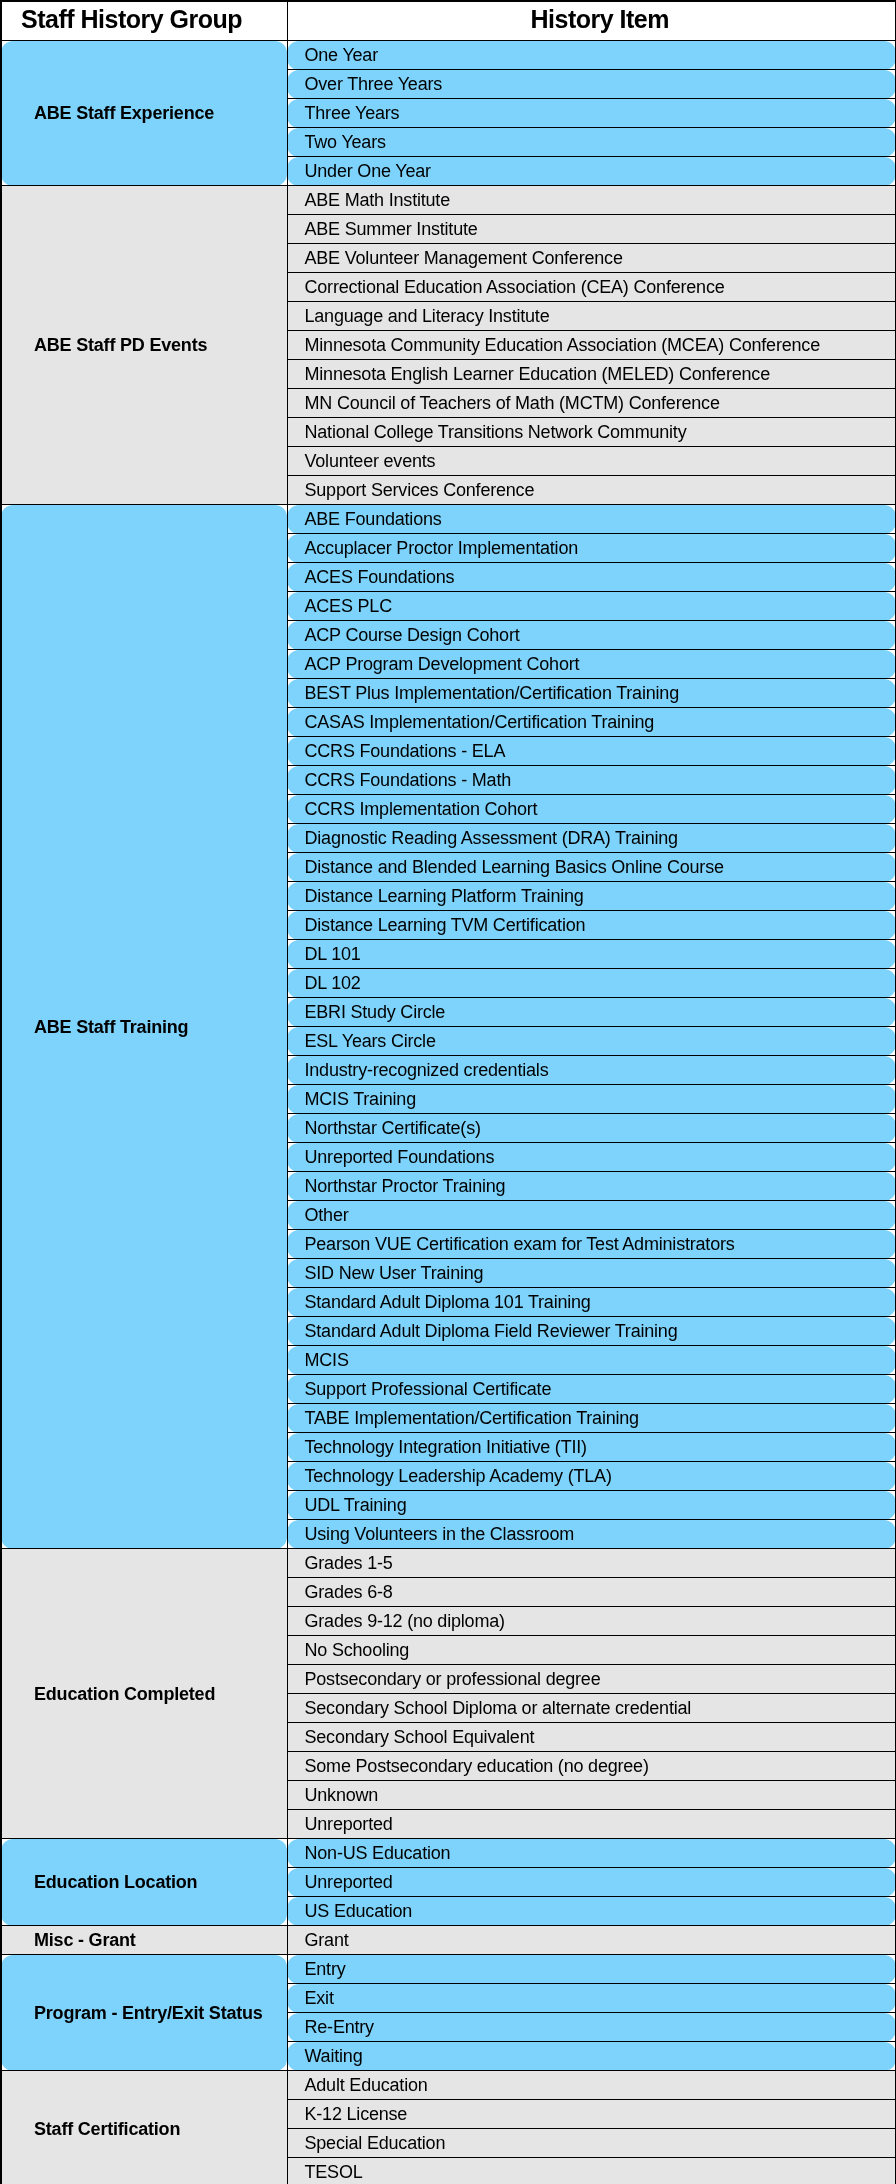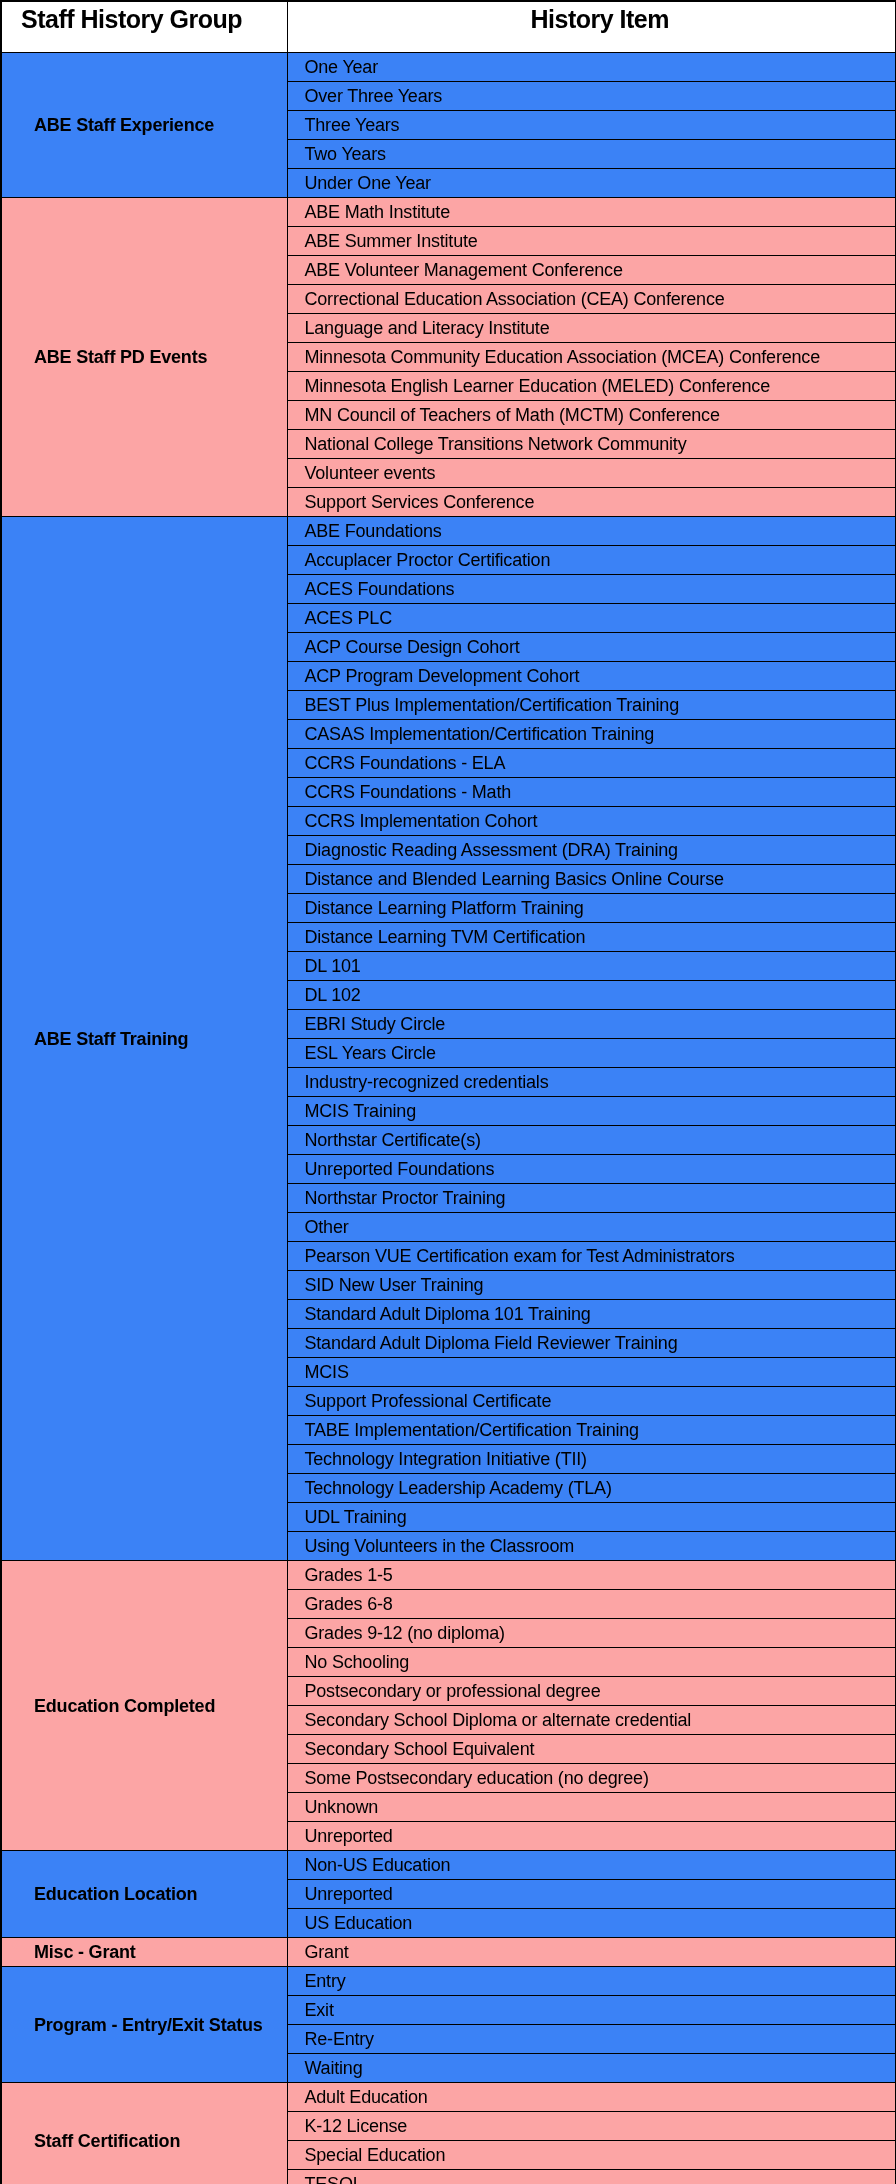--- a/index.html
+++ b/index.html
@@ -12,21 +12,21 @@
       color: #000;
       border: 2px solid #000;
     }
     table.hist col.c1 { width: 286px; }
     table.hist col.c2 { width: 609px; }
     th {
       font-size: 25px;
       font-weight: bold;
       text-align: left;
       height: 34px;
-      padding: 0 0 16px 19px;
+      padding: 0 0 4px 19px;
       border: 1px solid #000;
       background: #fff;
       letter-spacing: -0.5px;
       line-height: 34px;
     }
     th.h2 { padding-left: 17px; text-align: center; }
     td {
       border: 1px solid #000;
       padding: 0 0 0 17px;
       height: 28px;
@@ -34,22 +34,22 @@
       line-height: 28px;
       white-space: nowrap;
       letter-spacing: -0.2px;
     }
     td.group {
       font-weight: bold;
       font-size: 18px;
       padding-left: 32px;
       vertical-align: middle;
     }
-    tbody.shade td { background: #3b82f6; }
-    tbody.plain td { background: #fca5a5; }
+    tbody.shade td { background: #7dd3fc; border-radius: 12px; }
+    tbody.plain td { background: #e5e5e5; }
   </style>
 </head>
 <body>
 
 <table class="hist">
   <colgroup>
       <col class="c1">
       <col class="c2">
     </colgroup>
   <thead>
@@ -112,21 +112,21 @@
       <tr>
         <td>Support Services Conference</td>
       </tr>
     </tbody>
     <tbody class="shade">
       <tr>
         <td class="group" rowspan="36">ABE Staff Training</td>
         <td>ABE Foundations</td>
       </tr>
       <tr>
-        <td>Accuplacer Proctor Certification</td>
+        <td>Accuplacer Proctor Implementation</td>
       </tr>
       <tr>
         <td>ACES Foundations</td>
       </tr>
       <tr>
         <td>ACES PLC</td>
       </tr>
       <tr>
         <td>ACP Course Design Cohort</td>
       </tr>

